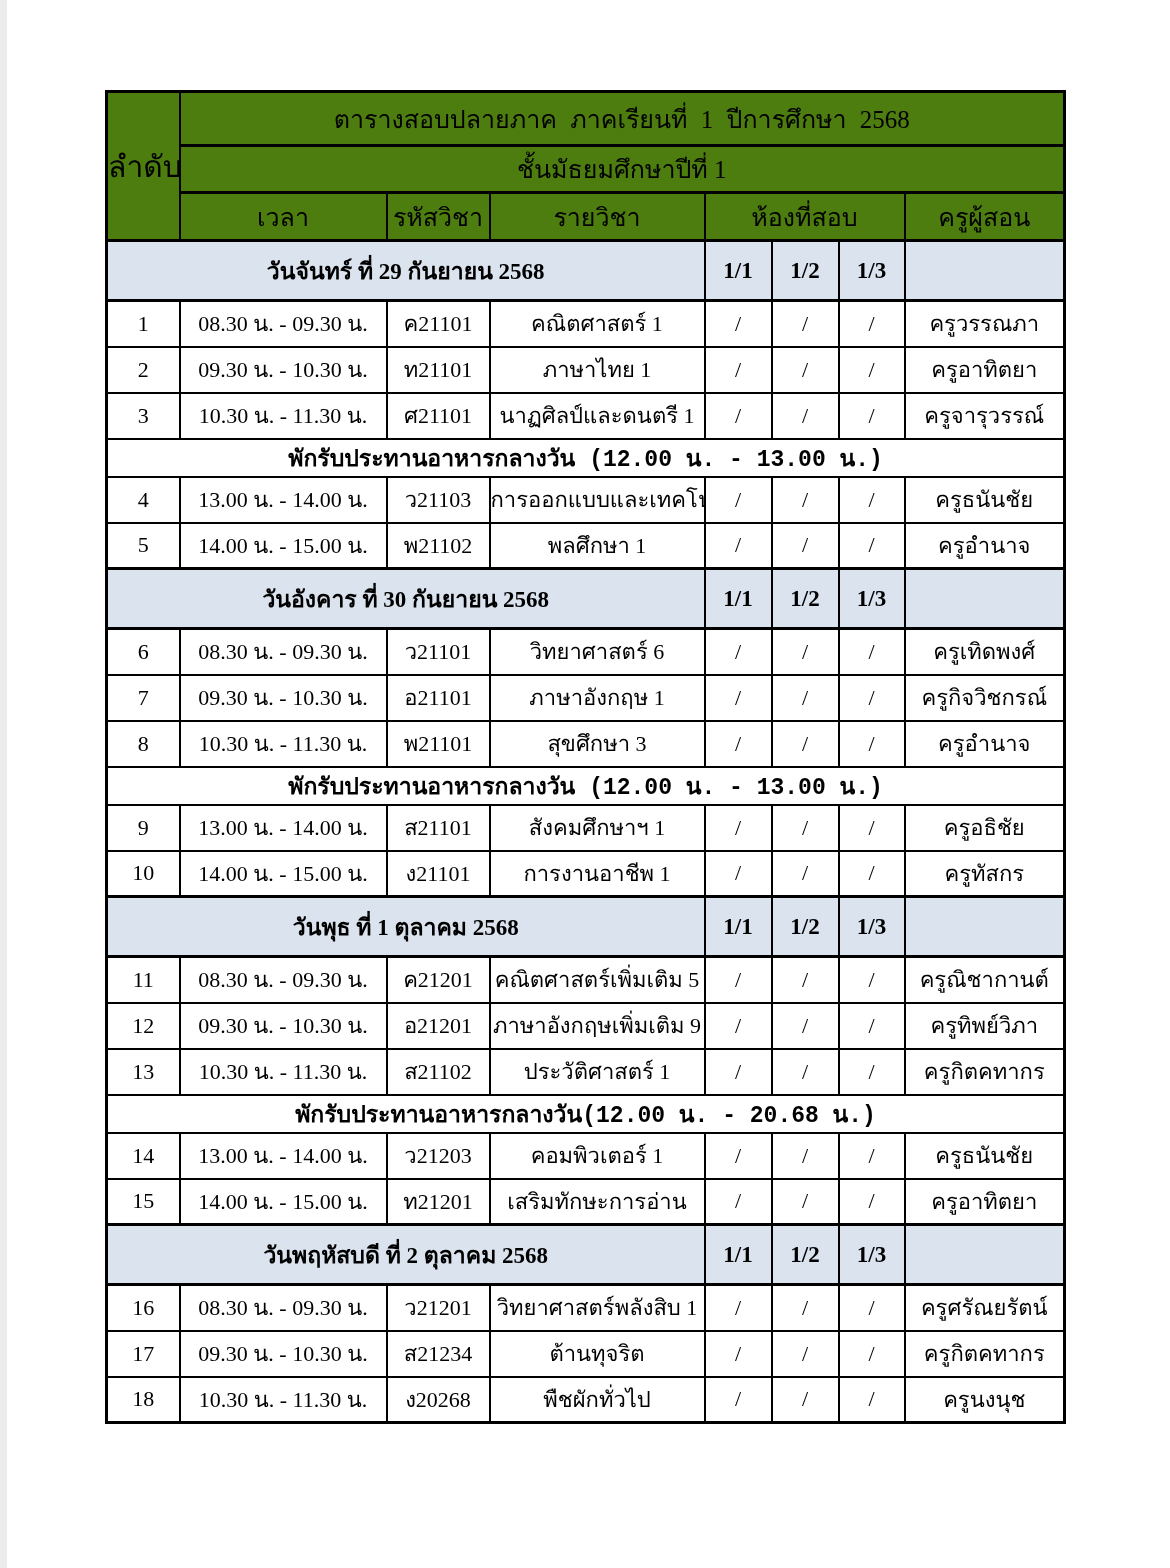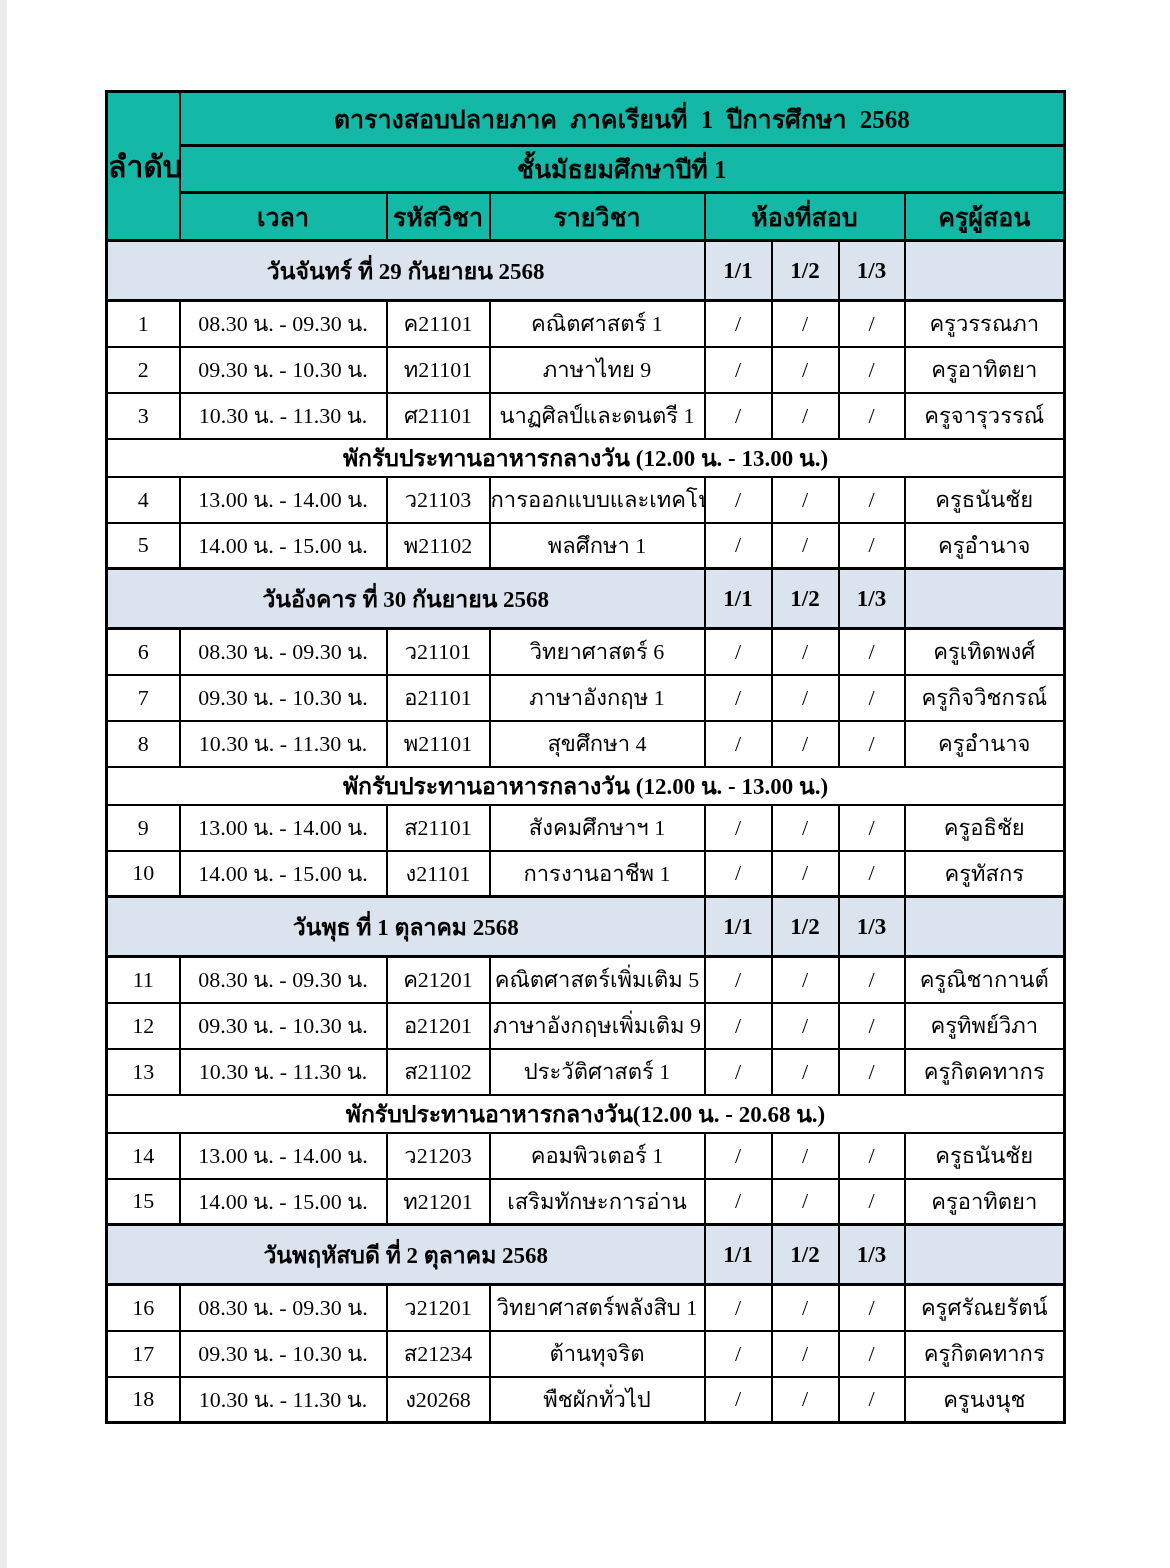--- a/index.html
+++ b/index.html
@@ -34,43 +34,43 @@
   table.exam-table td {
     border: 2px solid #000000;
     text-align: center;
     vertical-align: middle;
     overflow: hidden;
     white-space: nowrap;
     padding: 0;
   }
   
   thead td {
-    background: #14b8a6;
-    font-weight: bold;
+    background: #4d7c0f;
+    font-weight: normal;
     font-size: 25px;
   }
   tr.title-row { height: 54px; }
   tr.title-row td { border-bottom-width: 3px; }
   td.title-cell { word-spacing: 7px; }
   tr.class-row { height: 47px; }
   tr.class-row td { border-bottom-width: 3px; }
   tr.colhead-row { height: 48px; }
   tr.colhead-row td { border-bottom-width: 3px; }
   td.order-hdr { font-size: 30px; }
   
   tr.day-row { height: 60px; }
   tr.day-row td {
     background: #dbe3ee;
     font-weight: bold;
     font-size: 23px;
     border-top-width: 3px;
     border-bottom-width: 3px;
   }
   
-  tr.break-row { height: 29px; }
+  tr.break-row { height: 29px; font-family: Liberation Mono, monospace; }
   td.break-cell {
     background: #ffffff;
     font-weight: bold;
     font-size: 23px;
     border-top-width: 3px;
     border-bottom-width: 3px;
   }
   
   tr.exam-row { height: 46px; }
   tr.exam-row td {
@@ -132,21 +132,21 @@
           <td class="subject-cell">คณิตศาสตร์ 1</td>
           <td class="check-cell">/</td>
           <td class="check-cell">/</td>
           <td class="check-cell">/</td>
           <td class="teacher-cell">ครูวรรณภา</td>
         </tr>
         <tr class="exam-row">
           <td class="order-cell">2</td>
           <td class="time-cell">09.30 น. - 10.30 น.</td>
           <td class="code-cell">ท21101</td>
-          <td class="subject-cell">ภาษาไทย 9</td>
+          <td class="subject-cell">ภาษาไทย 1</td>
           <td class="check-cell">/</td>
           <td class="check-cell">/</td>
           <td class="check-cell">/</td>
           <td class="teacher-cell">ครูอาทิตยา</td>
         </tr>
         <tr class="exam-row">
           <td class="order-cell">3</td>
           <td class="time-cell">10.30 น. - 11.30 น.</td>
           <td class="code-cell">ศ21101</td>
           <td class="subject-cell">นาฏศิลป์และดนตรี 1</td>
@@ -202,21 +202,21 @@
           <td class="subject-cell">ภาษาอังกฤษ 1</td>
           <td class="check-cell">/</td>
           <td class="check-cell">/</td>
           <td class="check-cell">/</td>
           <td class="teacher-cell">ครูกิจวิชกรณ์</td>
         </tr>
         <tr class="exam-row">
           <td class="order-cell">8</td>
           <td class="time-cell">10.30 น. - 11.30 น.</td>
           <td class="code-cell">พ21101</td>
-          <td class="subject-cell">สุขศึกษา 4</td>
+          <td class="subject-cell">สุขศึกษา 3</td>
           <td class="check-cell">/</td>
           <td class="check-cell">/</td>
           <td class="check-cell">/</td>
           <td class="teacher-cell">ครูอำนาจ</td>
         </tr>
         <tr class="break-row">
           <td class="break-cell" colspan="8">พักรับประทานอาหารกลางวัน (12.00 น. - 13.00 น.)</td>
         </tr>
         <tr class="exam-row">
           <td class="order-cell">9</td>

